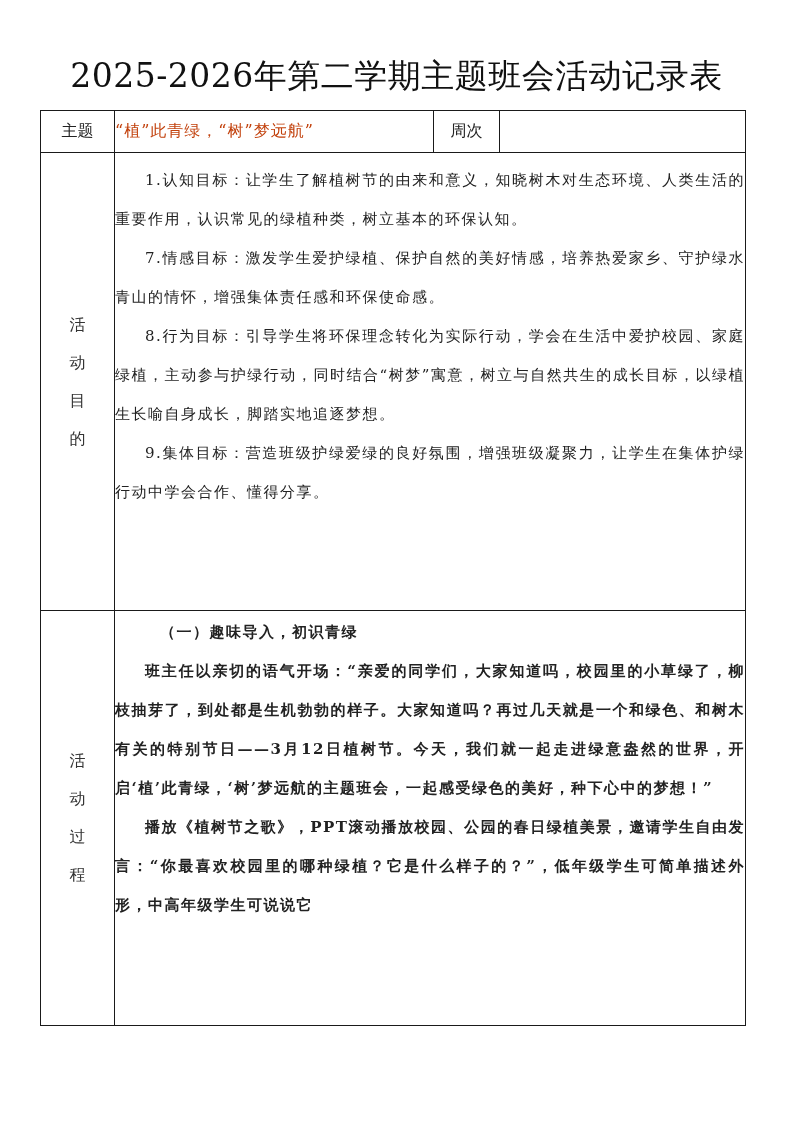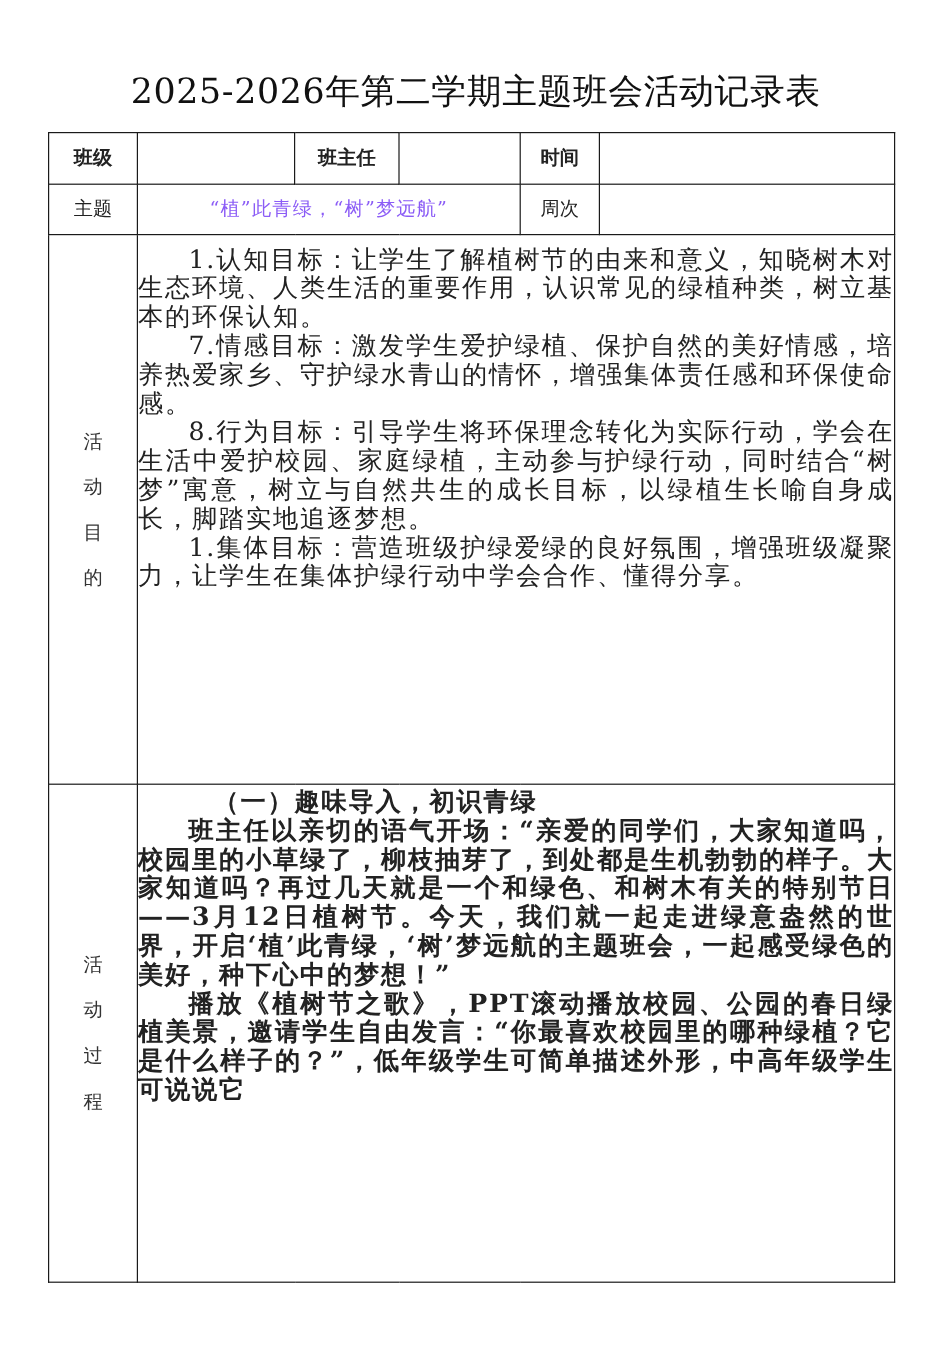--- a/index.html
+++ b/index.html
@@ -1,73 +1,65 @@
 <!DOCTYPE html>
 <html><head>
 <meta charset="utf-8">
 <style>
   html, body { margin: 0; padding: 0; background: #ffffff; }
   body { width: 793px; height: 1122px; position: relative; overflow: hidden;
          font-family: "DejaVu Serif", "Liberation Serif", serif; color: #1a1a1a; }
   .title { position: absolute; top: 52px; left: 0; width: 793px; text-align: center;
-           font-size: 29px; line-height: 48px; letter-spacing: 0.5px; color: #111; }
+           font-size: 33px; line-height: 48px; letter-spacing: 0.5px; color: #111; }
   table.record { position: absolute; left: 40px; top: 110px; width: 705px;
                  border-collapse: collapse; table-layout: fixed; }
   table.record td { border: 1px solid #1a1a1a; padding: 0; vertical-align: middle; }
   .hdr { font-size: 16px; text-align: center; color: #222; }
   .hdr.bold { font-weight: bold; }
-  .theme { font-size: 16px; text-align: center; color: #8b5cf6; letter-spacing: 1px; }
+  .theme { font-size: 16px; color: #c2410c; letter-spacing: 1px; }
   .vlabel { text-align: center; font-size: 16px; color: #333; line-height: 38px; }
   .vlabel span { display: block; }
-  .content { padding: 0 8px 0 8px; font-size: 21px; line-height: 24px; color: #222;
+  .content { padding: 0 8px 0 8px; font-size: 15px; line-height: 39px; color: #222;
              text-align: justify; letter-spacing: 1.5px; }
   .content p { margin: 0; text-indent: 2em; }
   .content p.sub { text-indent: 3em; }
 </style>
 </head>
 <body>
 
 <div class="title">2025-2026年第二学期主题班会活动记录表</div>
 
 <table class="record">
   <colgroup>
     <col style="width:74px">
     <col style="width:131px">
     <col style="width:87px">
     <col style="width:101px">
     <col style="width:66px">
     <col style="width:246px">
   </colgroup>
   <tbody>
-      <tr style="height:43px">
-    <td class="hdr bold">班级</td>
-    <td></td>
-    <td class="hdr bold">班主任</td>
-    <td></td>
-    <td class="hdr bold">时间</td>
-    <td></td>
-  </tr>
   <tr style="height:42px">
     <td class="hdr">主题</td>
     <td colspan="3" class="theme">“植”此青绿，“树”梦远航”</td>
     <td class="hdr">周次</td>
     <td></td>
   </tr>
   <tr style="height:458px">
     <td class="vlabel">
       <span>活</span>
       <span>动</span>
       <span>目</span>
       <span>的</span>
     </td>
     <td colspan="5" class="content" style="vertical-align:top; padding-top:8px;">
       <p>1.认知目标：让学生了解植树节的由来和意义，知晓树木对生态环境、人类生活的重要作用，认识常见的绿植种类，树立基本的环保认知。</p>
       <p>7.情感目标：激发学生爱护绿植、保护自然的美好情感，培养热爱家乡、守护绿水青山的情怀，增强集体责任感和环保使命感。</p>
       <p>8.行为目标：引导学生将环保理念转化为实际行动，学会在生活中爱护校园、家庭绿植，主动参与护绿行动，同时结合“树梦”寓意，树立与自然共生的成长目标，以绿植生长喻自身成长，脚踏实地追逐梦想。</p>
-      <p>1.集体目标：营造班级护绿爱绿的良好氛围，增强班级凝聚力，让学生在集体护绿行动中学会合作、懂得分享。</p>
+      <p>9.集体目标：营造班级护绿爱绿的良好氛围，增强班级凝聚力，让学生在集体护绿行动中学会合作、懂得分享。</p>
     </td>
   </tr>
   <tr style="height:415px">
     <td class="vlabel">
       <span>活</span>
       <span>动</span>
       <span>过</span>
       <span>程</span>
     </td>
     <td colspan="5" class="content" style="vertical-align:top; padding-top:2px;font-weight:bold;">

